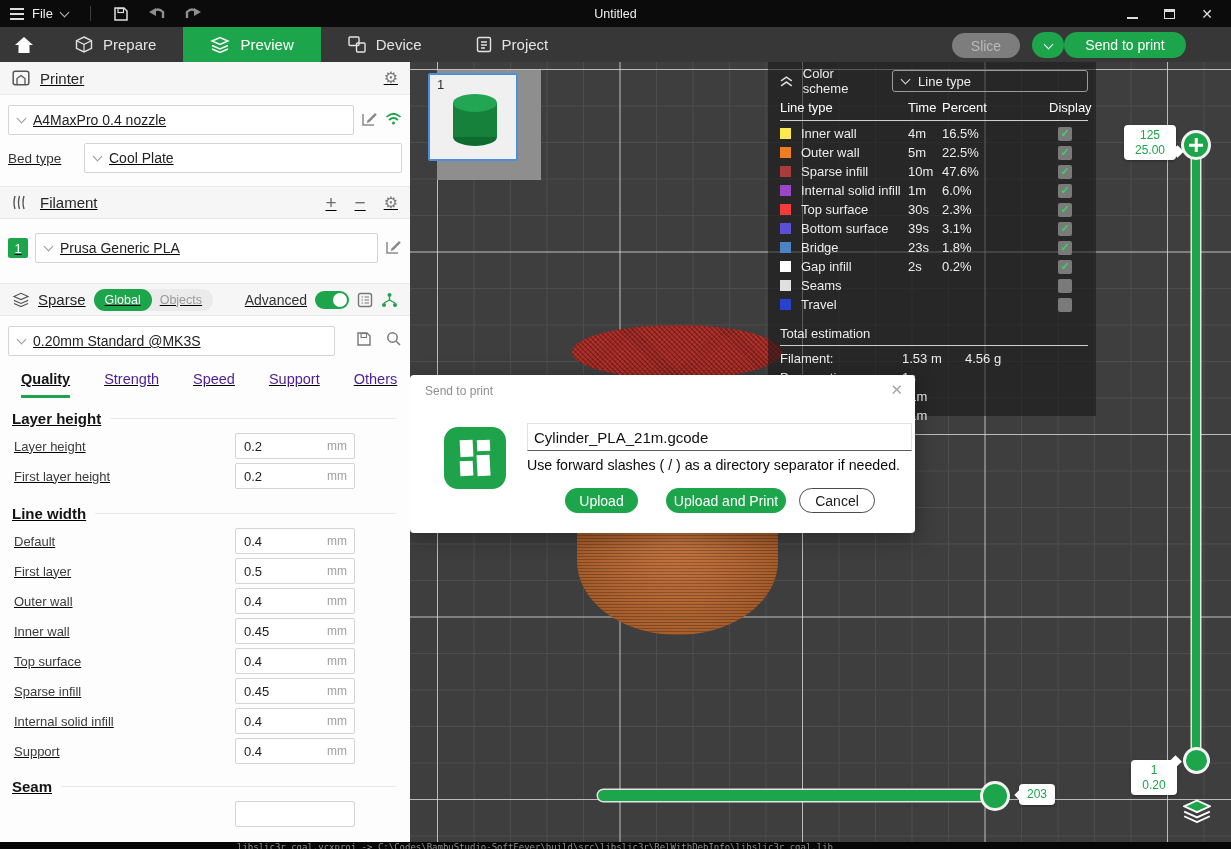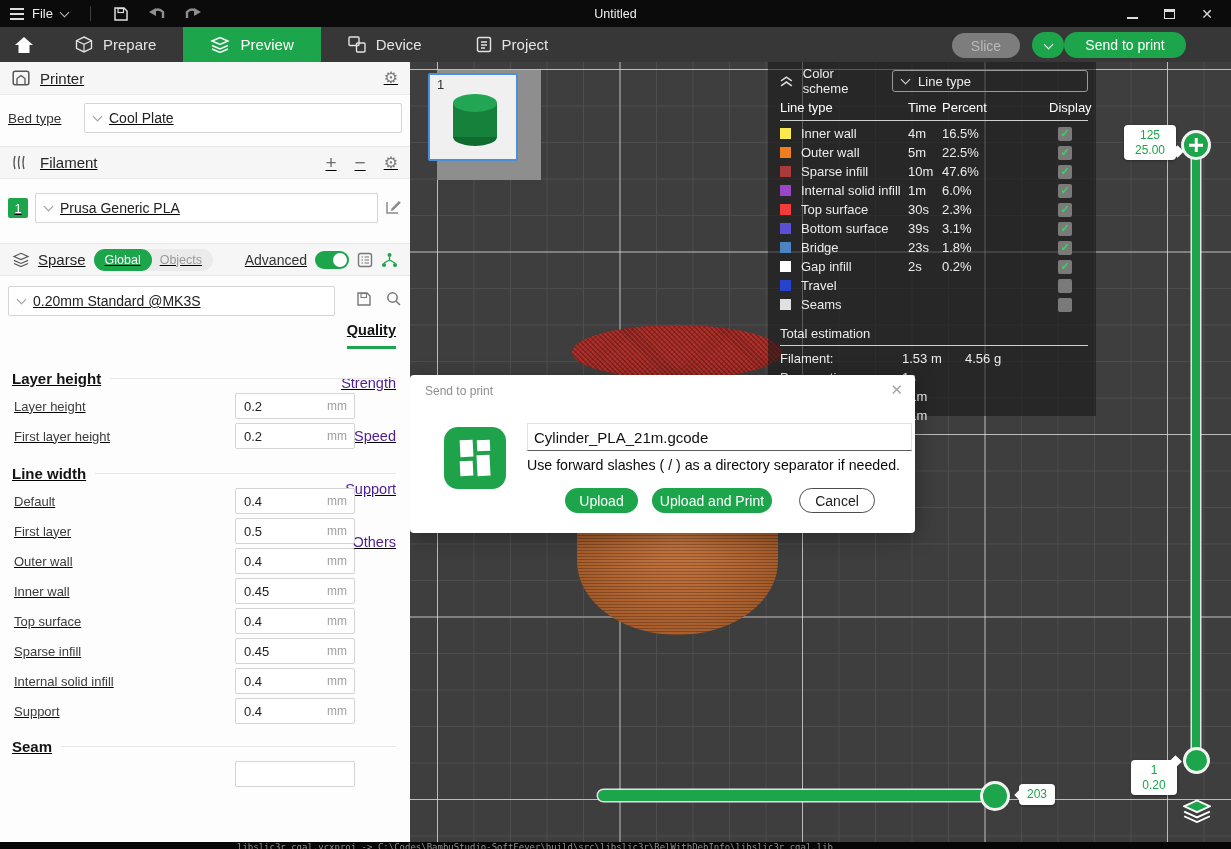--- a/index.html
+++ b/index.html
@@ -44,21 +44,21 @@
   .select .chev{border-color:#999;flex:none;}
   .select span{white-space:nowrap;overflow:hidden;}
   .badge1{width:20px;height:20px;background:var(--green);color:#fff;font-size:13px;display:flex;align-items:center;justify-content:center;border-radius:2px;flex:none;}
   .lblw{width:69px;font-size:13.5px;color:#333;flex:none;}
   .seg{display:flex;align-items:center;background:#ebebeb;border-radius:11px;height:22px;padding-right:11px;}
   .seg .on{background:var(--green);color:#fff;font-size:12.5px;height:22px;border-radius:11px;display:flex;align-items:center;padding:0 11px;}
   .seg .off{color:#9a9a9a;font-size:12.5px;padding-left:8px;}
   .adv-lbl{font-size:14px;color:#333;}
   .toggle{width:34px;height:18px;border-radius:9px;background:var(--green);position:relative;}
   .toggle i{position:absolute;right:2px;top:2px;width:14px;height:14px;border-radius:50%;background:#fff;}
-  .ptabs{display:flex;gap:26px;padding:0 14px;height:36px;align-items:flex-end;flex-direction:column;}
+  .ptabs{display:flex;gap:34px;padding:0 21px;height:36px;align-items:flex-end;}
   .ptab{font-size:14.5px;color:#4c1d95;padding-bottom:8px;border-bottom:3px solid transparent;}
   .ptab.active{color:#141414;font-weight:bold;border-bottom-color:var(--green);}
   .sec-title{display:flex;align-items:center;gap:9px;margin:12px 14px 4px 12px;font-size:15px;font-weight:bold;color:#141414;}
   .sec-title::after{content:"";flex:1;height:1px;background:#e8e8e8;}
   .row-param{display:flex;align-items:center;height:30px;padding-left:14px;}
   .row-param .lbl{width:221px;font-size:13px;color:#3c3c3c;}
   .inbox{position:relative;width:120px;height:26px;border:1px solid #d4d4d4;border-radius:2px;background:#fff;}
   .inbox input{width:100%;height:100%;border:0;outline:0;padding:0 32px 0 8px;font:13px "Liberation Sans",sans-serif;color:#1c1c1c;background:transparent;}
   .inbox .unit{position:absolute;right:7px;top:50%;transform:translateY(-50%);font-size:12px;color:#9f9f9f;}
   .cbox{width:16px;height:16px;border:1px solid #c9c9c9;border-radius:2px;background:#fff;}
@@ -117,21 +117,21 @@
   
   .dialog{position:absolute;left:0;top:313px;width:505px;height:158px;background:#fff;border-radius:4px;box-shadow:0 5px 20px rgba(0,0,0,.35);z-index:20;}
   .dlg-title{position:absolute;left:15px;top:9px;font-size:12px;color:#8f8f8f;}
   .dlg-close{position:absolute;right:12px;top:6px;font-size:15px;color:#a5a5a5;}
   .dlg-logo{position:absolute;left:34px;top:52px;}
   .dlg-input{position:absolute;left:117px;top:48px;width:385px;height:28px;border:1px solid #e2e2e2;border-bottom:1px solid #5a5a5a;font:15px "Liberation Sans",sans-serif;color:#111;padding:0 6px;outline:none;background:#fff;}
   .dlg-hint{position:absolute;left:117px;top:82px;font-size:14.2px;color:#0a0a0a;white-space:nowrap;}
   .dlg-btn{position:absolute;top:113px;height:25px;border-radius:13px;display:flex;align-items:center;justify-content:center;font-size:14px;}
   .dlg-btn.green{background:var(--green);color:#fff;}
   .dlg-upload{left:155px;width:73px;}
-  .dlg-upload-print{left:242px;width:120px;}
+  .dlg-upload-print{left:256px;width:120px;}
   .dlg-cancel{left:389px;width:76px;background:#fff;border:1px solid #4c4c4c;color:#1c1c1c;}
 
   
   .console{position:absolute;left:0;top:842px;width:1231px;height:7px;background:#060606;overflow:hidden;z-index:30;}
   .console span{position:absolute;left:237px;top:0;font:9px "DejaVu Sans Mono",monospace;color:#8f8f8f;white-space:nowrap;}
 </style>
 </head>
 <body>
 
 <div class="app">
@@ -219,20 +219,39 @@
 
     <div class="panel-head">
       <svg width="18" height="16" viewBox="0 0 18 16">
           <rect x="1.2" y="1.2" width="15.6" height="13.6" rx="2" fill="none" stroke="#555" stroke-width="1.5"></rect>
           <path d="M5 14.5 V8.5 L9 5.5 L13 8.5 V14.5" fill="none" stroke="#555" stroke-width="1.3"></path>
         </svg>
       <span class="t">Printer</span>
       <span class="sp"></span>
       <span class="gear">⚙</span>
     </div>
+    <div class="frow" style="margin-top:10px;">
+      <div class="select">
+        <span class="chev"></span>
+        <span>A4MaxPro 0.4 nozzle</span>
+      </div>
+      <span>
+        <svg width="17" height="17" viewBox="0 0 17 17">
+            <path d="M2 4 V15 H13" fill="none" stroke="#8a8a8a" stroke-width="1.5"></path>
+            <path d="M6.5 10.5 L14 3 L15.8 4.8 L8.3 12.3 L5.8 13 Z" fill="#8a8a8a"></path>
+          </svg>
+      </span>
+      <span>
+        <svg width="17" height="13" viewBox="0 0 17 13">
+            <path d="M1.5 5 Q8.5 -1.5 15.5 5" fill="none" stroke="#21a14b" stroke-width="1.7"></path>
+            <path d="M4 8 Q8.5 4 13 8" fill="none" stroke="#21a14b" stroke-width="1.7"></path>
+            <circle cx="8.5" cy="11" r="1.5" fill="#21a14b"></circle>
+          </svg>
+      </span>
+    </div>
     <div class="frow" style="margin-top:8px;">
       <span class="lblw">Bed type</span>
       <div class="select">
         <span class="chev"></span>
         <span>Cool Plate</span>
       </div>
     </div>
 
     <div class="panel-head" style="margin-top:13px;border-top:1px solid #e9e9e9;">
       <svg width="18" height="15" viewBox="0 0 18 15">
@@ -473,31 +492,31 @@
         <span class="lg-cell1">
             <i class="lg-chip" style="background: rgb(255, 255, 255);"></i>
             <span>Gap infill</span>
           </span>
         <span>2s</span>
           <span>0.2%</span>
         <span class="lg-check">✓</span>
       </div>
       <div class="lg-row">
         <span class="lg-cell1">
-            <i class="lg-chip" style="background: rgb(39, 67, 206);"></i>
-            <span>Travel</span>
+            <i class="lg-chip" style="background: rgb(224, 224, 224);"></i>
+            <span>Seams</span>
           </span>
         <span></span>
           <span></span>
         <span class="lg-check"></span>
       </div>
       <div class="lg-row">
         <span class="lg-cell1">
-            <i class="lg-chip" style="background: rgb(224, 224, 224);"></i>
-            <span>Seams</span>
+            <i class="lg-chip" style="background: rgb(39, 67, 206);"></i>
+            <span>Travel</span>
           </span>
         <span></span>
           <span></span>
         <span class="lg-check"></span>
       </div>
 
       <div class="lg-total-title">Total estimation</div>
       <div class="lg-rule"></div>
       <div class="lg-trow">
         <span>Filament:</span>

